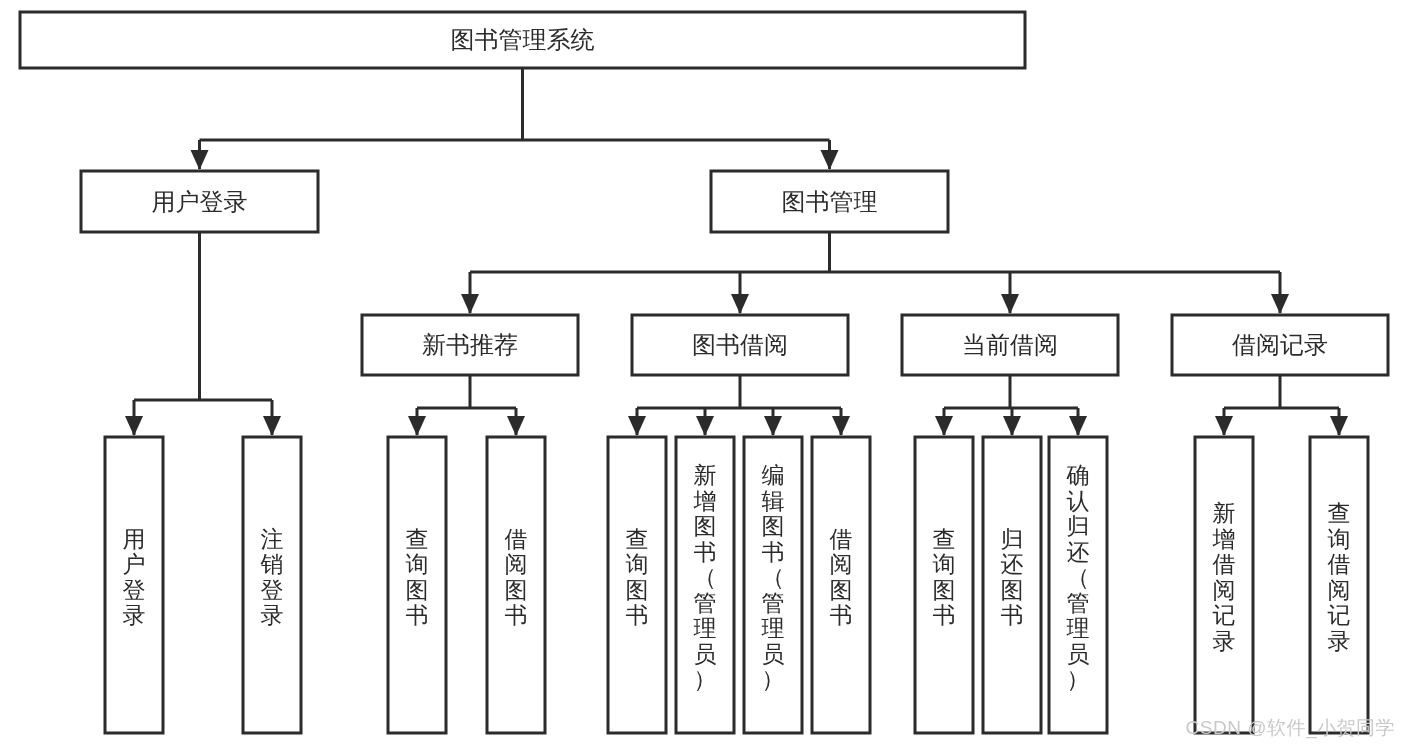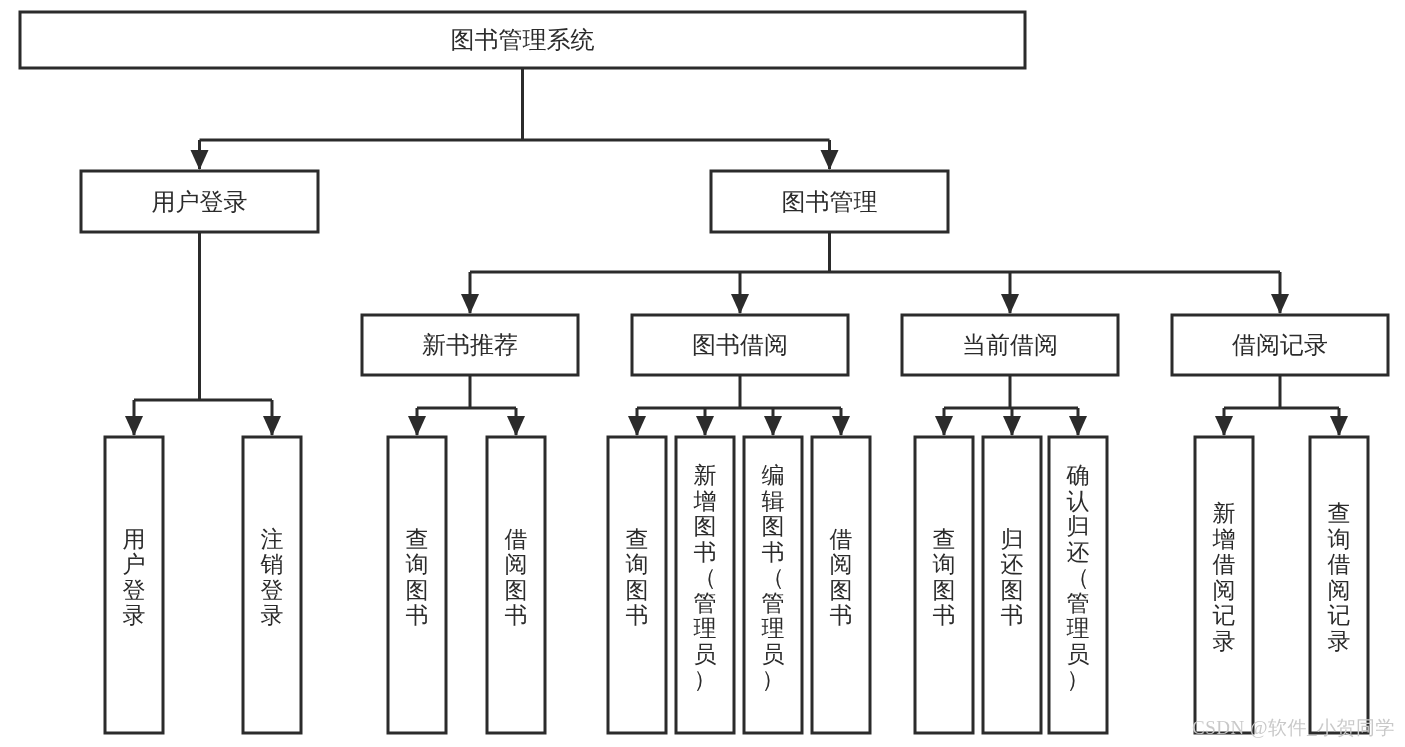--- a/index.html
+++ b/index.html
@@ -35,21 +35,21 @@
   .arrow-head {
     fill: #2b2b2b;
     stroke: none;
   }
   .watermark {
     position: absolute;
     right: 10px;
     bottom: 6px;
     color: #c9c9c9;
     font-size: 19px;
-    font-family: Liberation Serif, serif;
+    font-family: Liberation Sans, sans-serif;
     white-space: nowrap;
     letter-spacing: 0.5px;
     pointer-events: none;
   }
 </style>
 </head>
 <body>
 
 <svg id="diagram" viewBox="0 0 1405 747" xmlns="http://www.w3.org/2000/svg">
   <g id="edges-layer">

